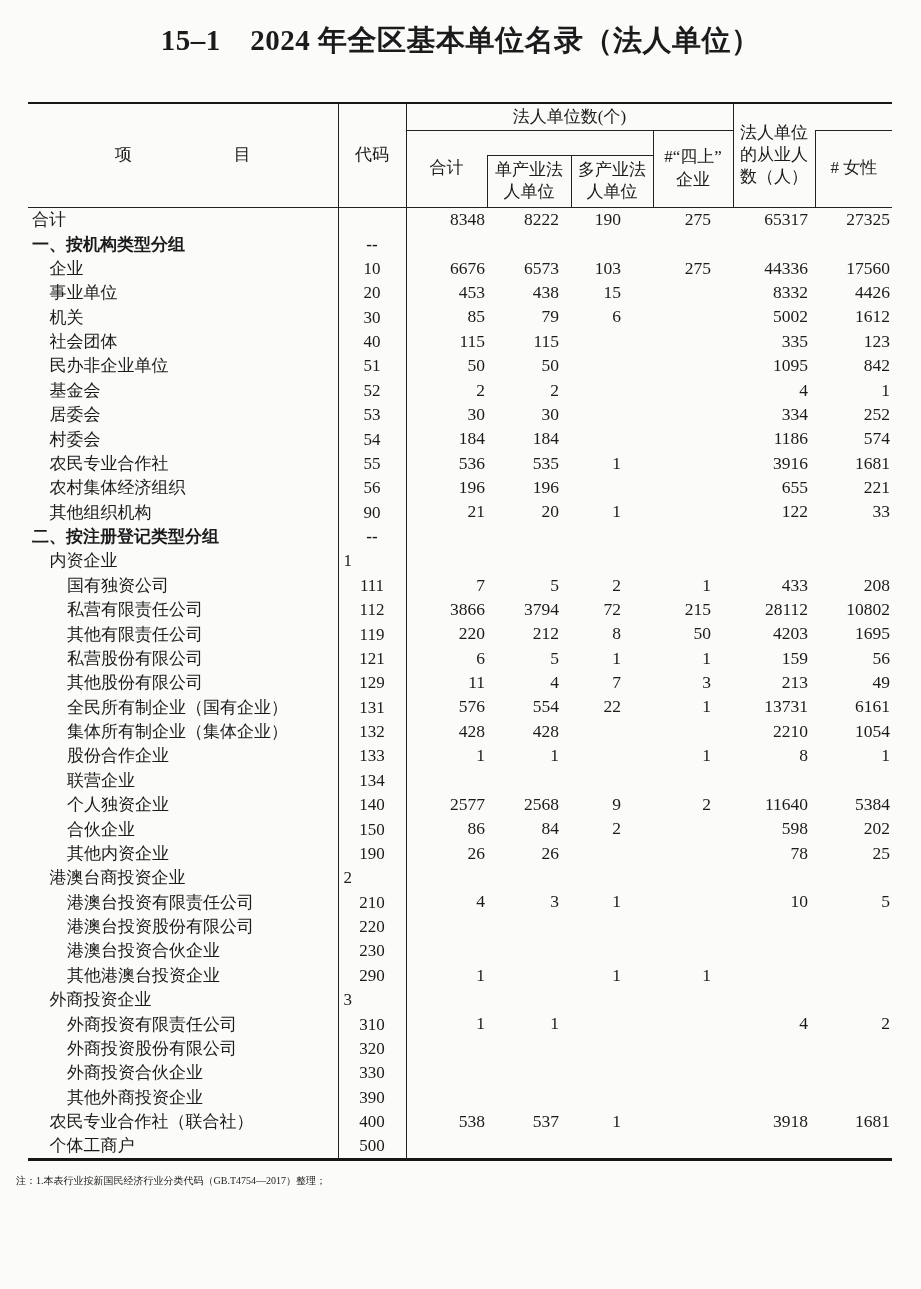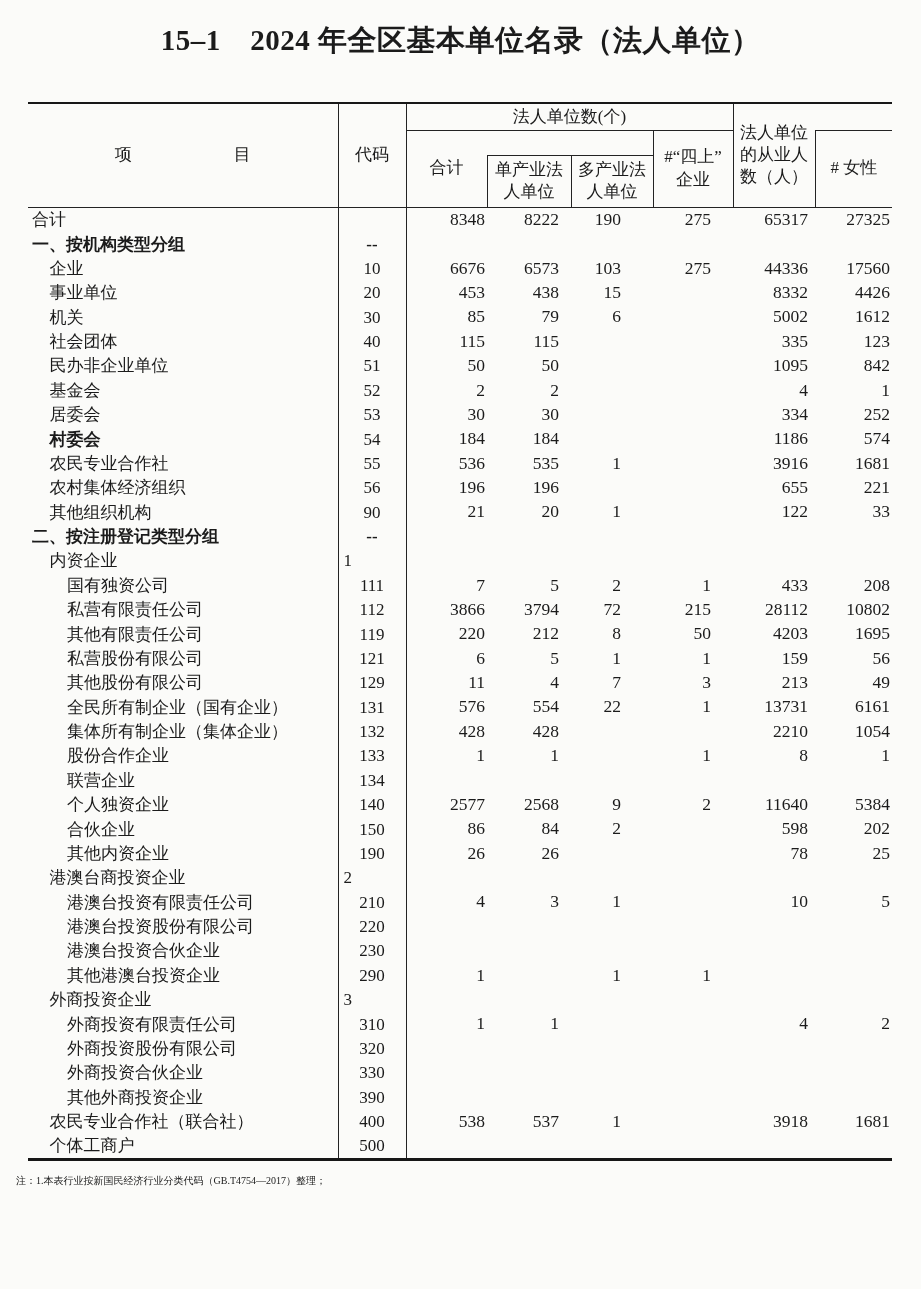--- a/index.html
+++ b/index.html
@@ -202,21 +202,21 @@
           <td class="item" style="padding-left: 21.5px;">居委会</td>
           <td class="code">53</td>
           <td class="num c-total">30</td>
           <td class="num c-single">30</td>
           <td class="num c-multi"></td>
           <td class="num c-four"></td>
           <td class="num c-emp">334</td>
           <td class="num c-fem">252</td>
         </tr>
         <tr>
-          <td class="item" style="padding-left: 21.5px; font-weight: bold;">村委会</td>
+          <td class="item" style="padding-left: 21.5px;">村委会</td>
           <td class="code">54</td>
           <td class="num c-total">184</td>
           <td class="num c-single">184</td>
           <td class="num c-multi"></td>
           <td class="num c-four"></td>
           <td class="num c-emp">1186</td>
           <td class="num c-fem">574</td>
         </tr>
         <tr>
           <td class="item" style="padding-left: 21.5px;">农民专业合作社</td>

